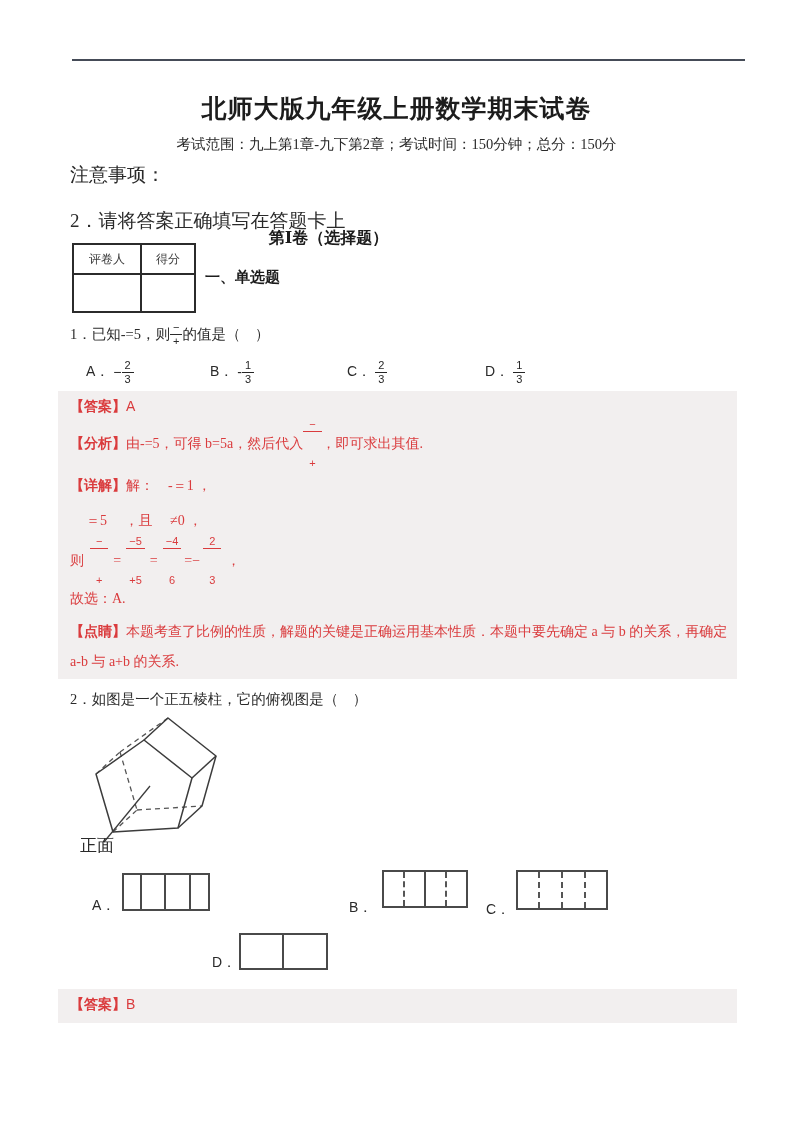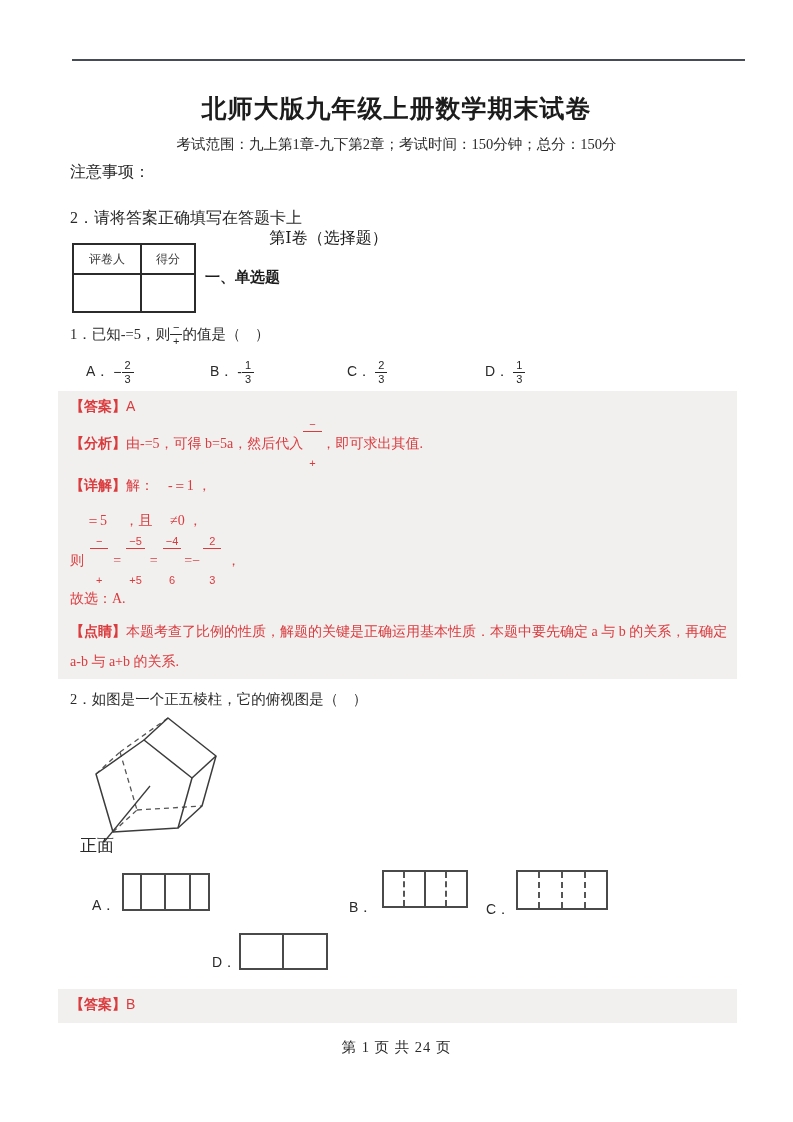--- a/index.html
+++ b/index.html
@@ -11,22 +11,22 @@
     color:#262626;
     overflow:hidden;
   }
   .abs{position:absolute;}
   .rule{height:2px;background:#454b57;}
   .title{
     width:793px;text-align:center;
     font-size:25px;font-weight:bold;letter-spacing:1px;color:#1c1c1c;
   }
   .subtitle{width:793px;text-align:center;font-size:14.5px;color:#2a2a2a;}
-  .bodyline{font-size:16px;color:#2a2a2a;white-space:pre;}
-  .center-bold{width:657px;text-align:center;font-size:16px;font-weight:normal;color:#1c1c1c;}
+  .bodyline{font-size:19px;color:#2a2a2a;white-space:pre;}
+  .center-bold{width:657px;text-align:center;font-size:16px;font-weight:bold;color:#1c1c1c;}
   .subsec{font-size:15px;font-weight:bold;color:#1c1c1c;}
   table.score{border-collapse:collapse;}
   table.score td{
     border:2px solid #2b2b2b;
     font-size:12px;color:#3a3a3a;text-align:center;vertical-align:middle;
     font-family:"Liberation Serif",serif;
   }
   .frac{
     display:inline-block;vertical-align:middle;text-align:center;
     font-size:11px;line-height:1.15;
@@ -209,15 +209,14 @@
   </div>
 
   <div class="abs opt-letter" style="left:212px;top:954px;">D．</div>
   <div class="rect" style="left:239px;top:933px;width:85px;height:33px;">
     <div class="vline-solid" style="left:41px;"></div>
   </div>
 
   <div class="abs ansbg" style="left:58px;top:989px;width:679px;height:34px;"></div>
   <div class="abs redline" style="left:70px;top:996px;"><span class="redlabel">【答案】</span><span style="font-family:'Liberation Sans',sans-serif;">B</span></div>
 
-  <div class="abs footer" style="top:1038px;">第 1 页 共 24 页</div>
 
 </div>
 
 </body></html>

